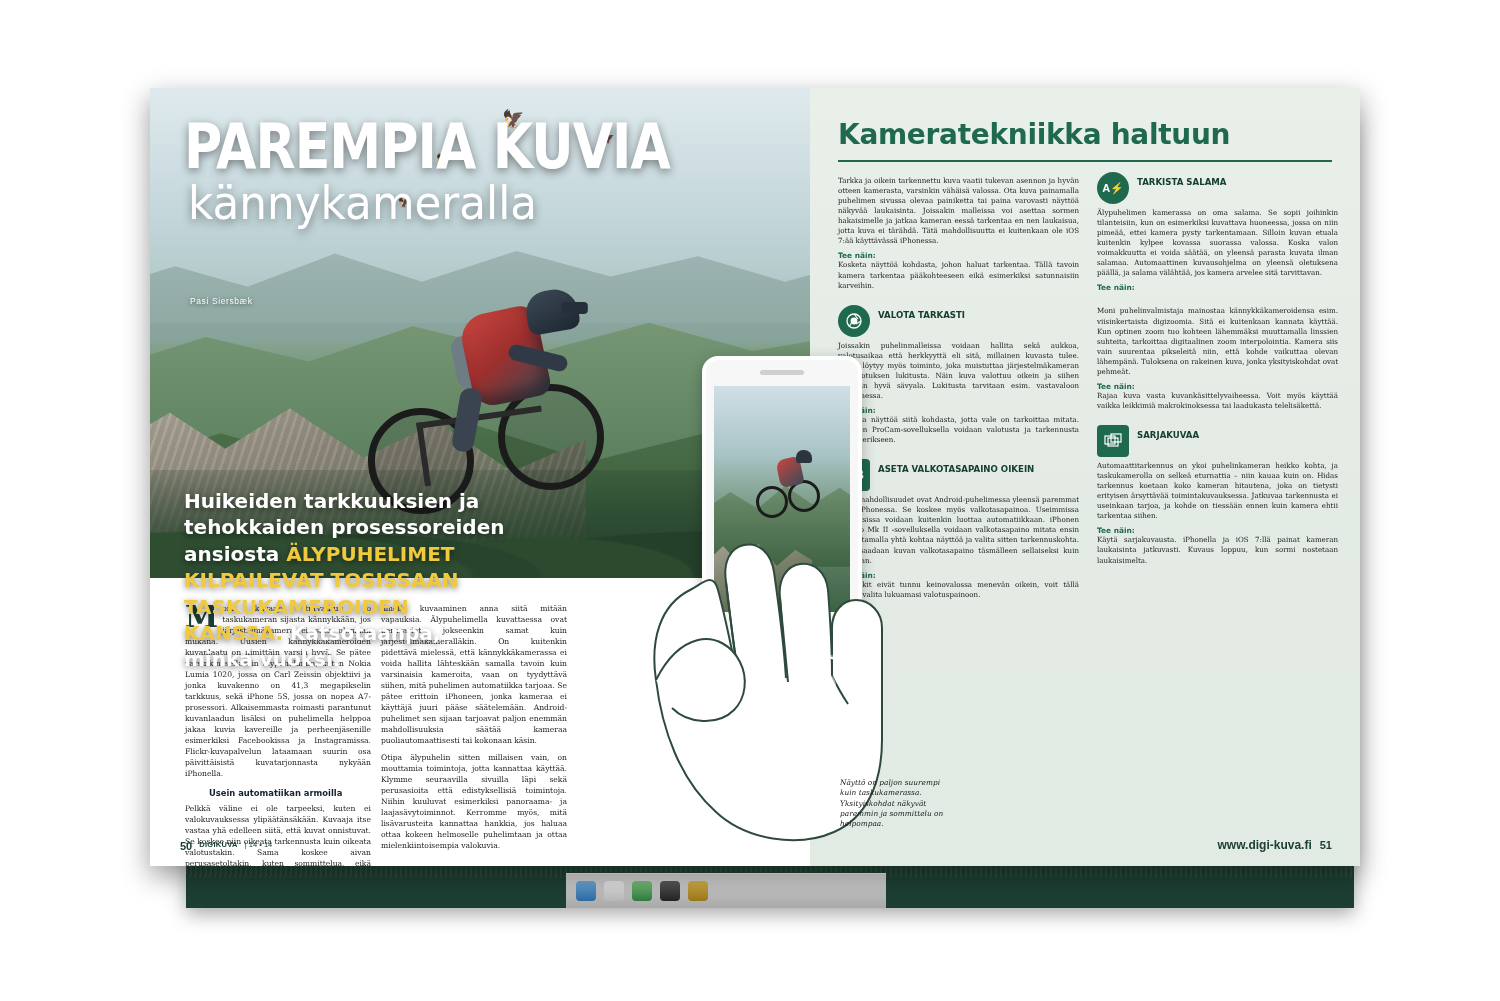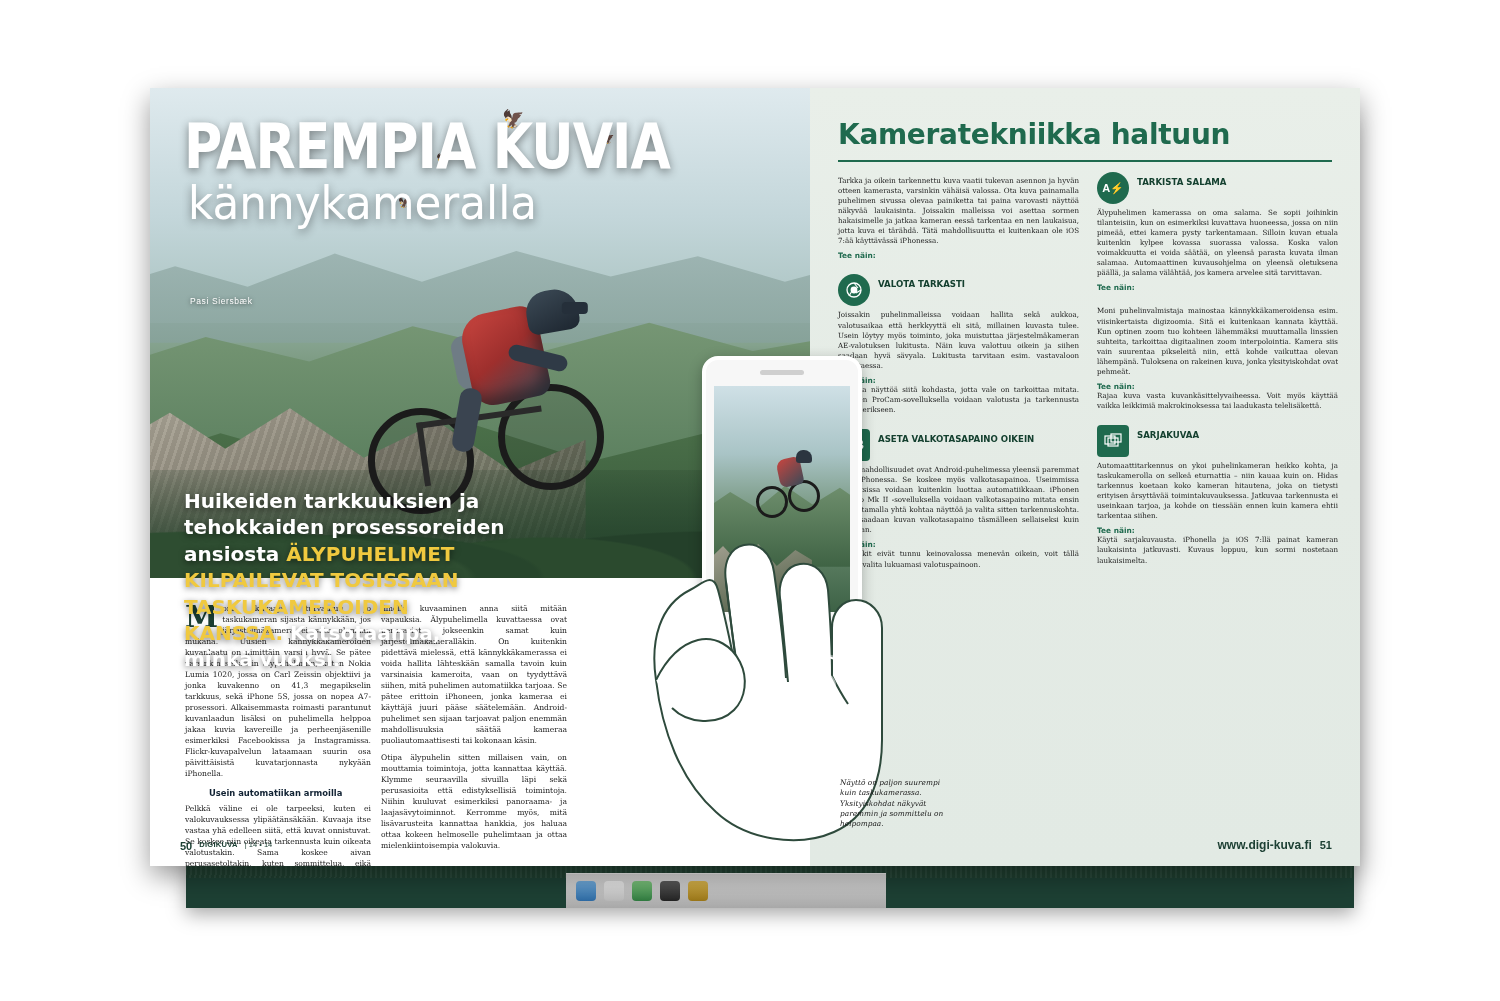--- a/index.html
+++ b/index.html
@@ -487,20 +487,21 @@
       <div class="rp-title">Kameratekniikka haltuun</div>
       <div class="rp-rule"></div>
 
       <div class="tips">
 
         <div class="tcol">
 
           <div class="tip">
             <div class="tbody">Tarkka ja oikein tarkennettu kuva vaatii tukevan asennon ja hyvän otteen kamerasta, varsinkin vähäisä valossa. Ota kuva painamalla puhelimen sivussa olevaa painiketta tai paina varovasti näyttöä näkyvää laukaisinta. Joissakin malleissa voi asettaa sormen hakaisimelle ja jatkaa kameran eessä tarkentaa en nen laukaisua, jotta kuva ei tärähdä. Tätä mahdollisuutta ei kuitenkaan ole iOS 7:ää käyttävässä iPhonessa.</div>
             <div class="tnote-label">Tee näin:</div>
+            <div class="tnote">Kosketa näyttöä kohdasta, johon haluat tarkentaa. Tällä tavoin kamera tarkentaa pääkohteeseen eikä esimerkiksi satunnaisiin karveihin.</div>
           </div>
 
           <div class="tip">
             <div class="thead">
               <div class="ticon">
                 <svg width="18" height="18" viewBox="0 0 18 18" aria-hidden="true">
                   <circle cx="9" cy="9" r="7" fill="none" stroke="#ffffff" stroke-width="1.3"></circle>
                   <circle cx="9" cy="9" r="3.4" fill="#ffffff"></circle>
                   <line x1="9" y1="2" x2="13" y2="7" stroke="#ffffff" stroke-width="1.1"></line>
                   <line x1="16" y1="9" x2="11" y2="12" stroke="#ffffff" stroke-width="1.1"></line>

